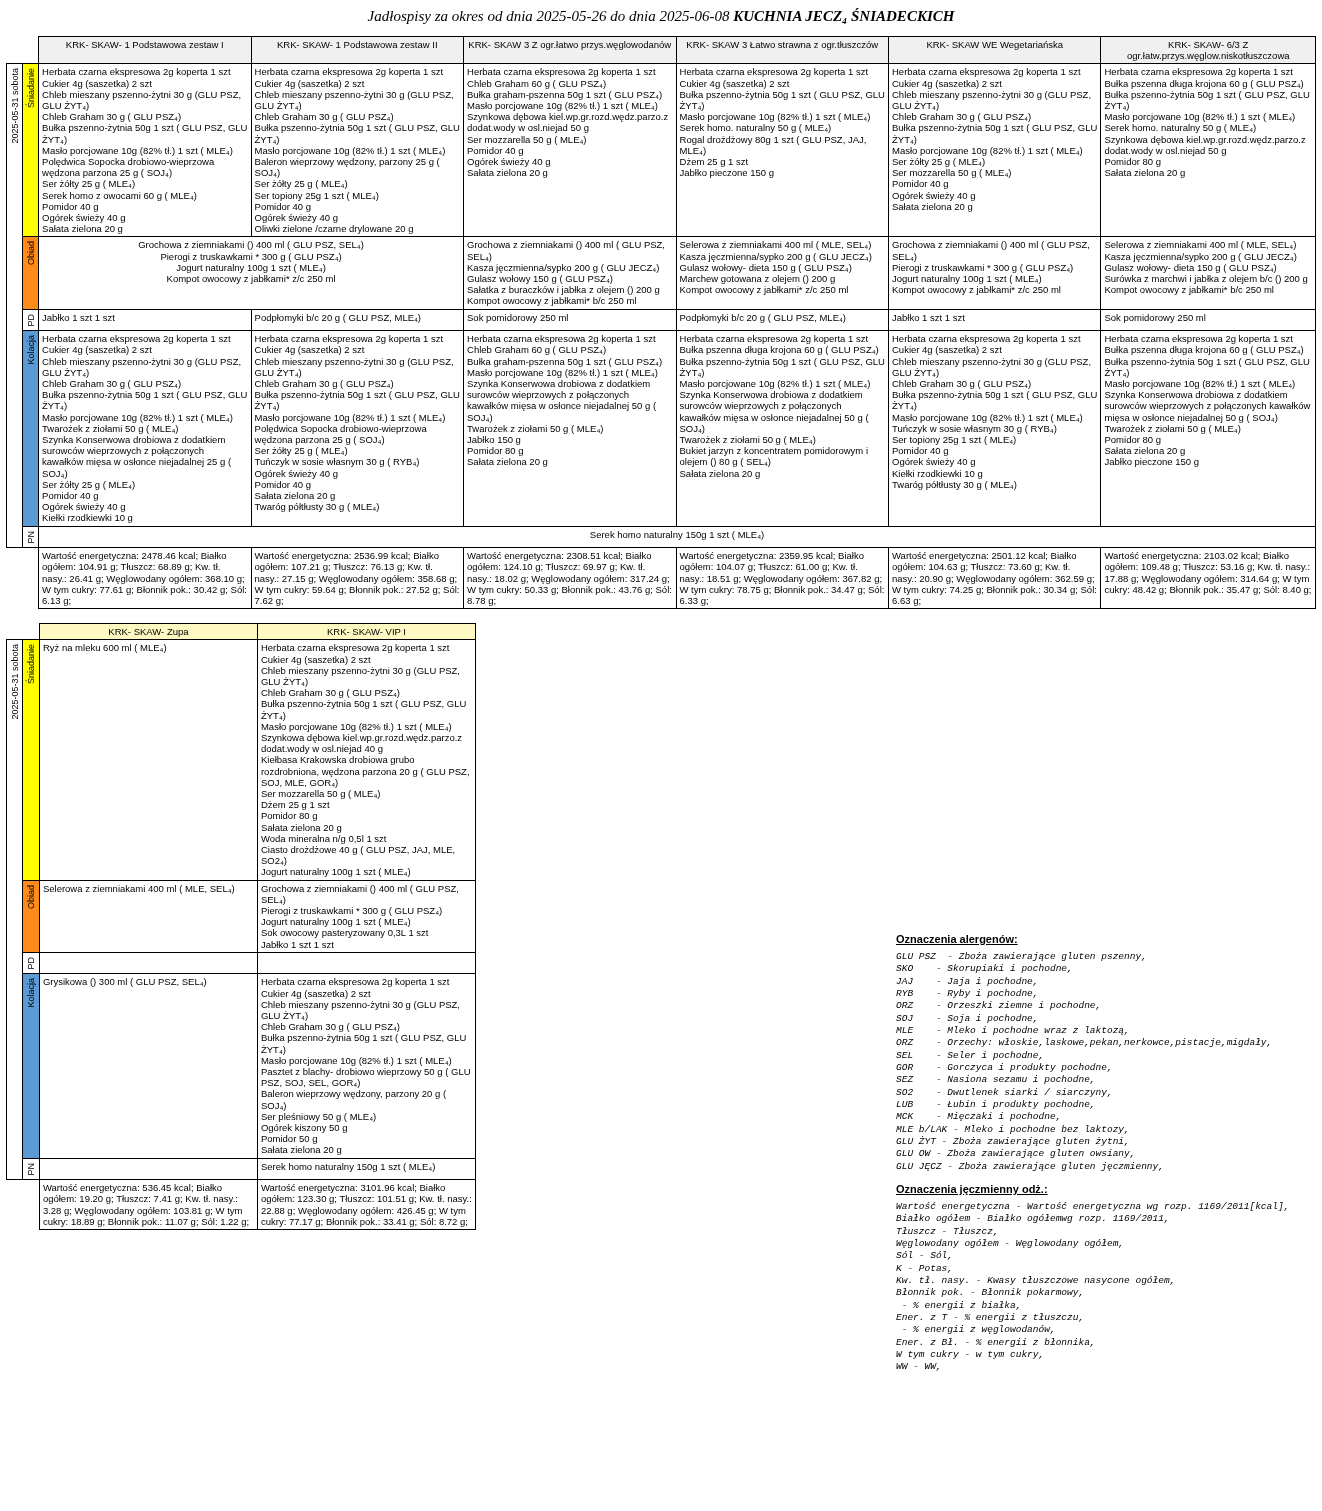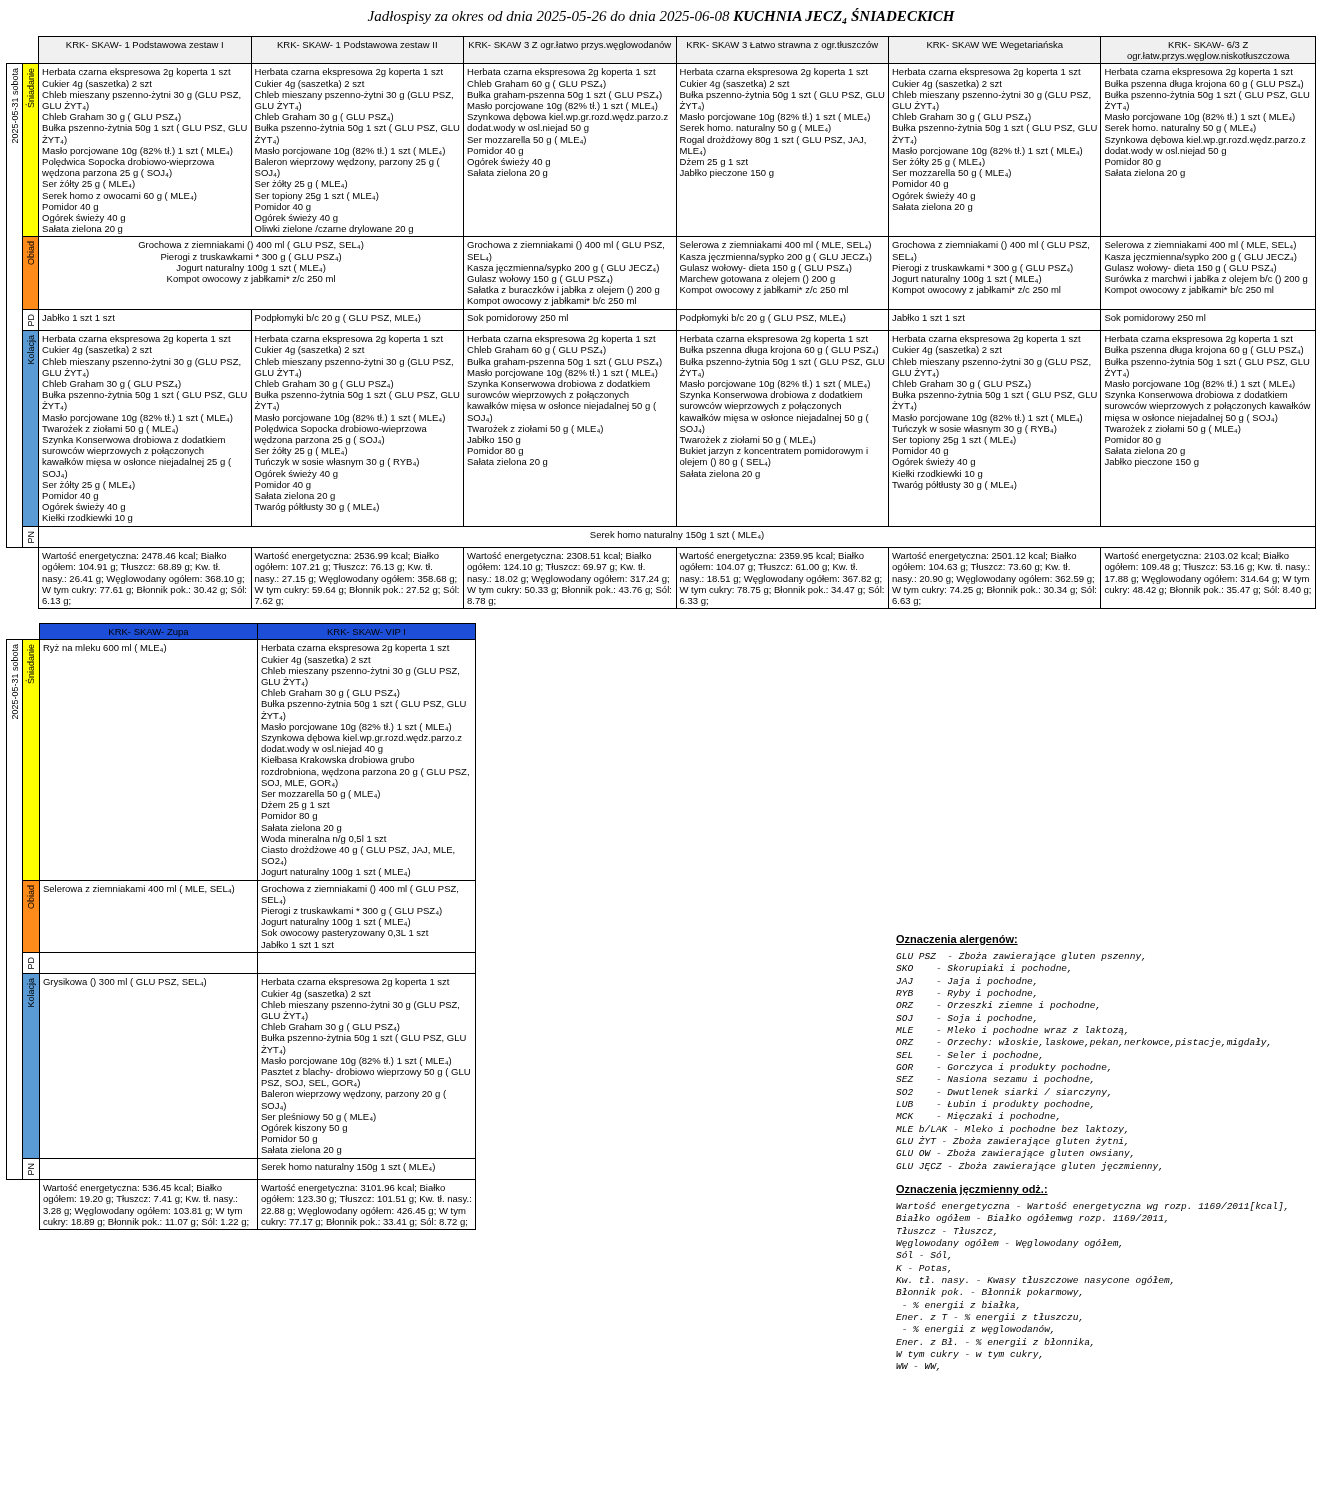--- a/index.html
+++ b/index.html
@@ -98,21 +98,21 @@
   .bottomright { flex: 1; padding-left: 420px; padding-top: 310px; }
 
   table.menu2 { border-collapse: collapse; table-layout: fixed; width: 470px; }
   table.menu2 td, table.menu2 th {
     border: 1px solid #000;
     vertical-align: top;
     padding: 2px 3px;
     font-size: 9.5px;
     line-height: 1.18;
   }
-  table.menu2 th.colhead { background: #1d4ed8; }
+  table.menu2 th.colhead { background: #fef9c3; }
   .spacer { height: 14px; }
 </style>
 </head>
 <body>
 
 <div class="page">
 
   <div class="doc-title">
     <span>Jadłospisy  za okres od dnia 2025-05-26 do dnia 2025-06-08 </span><span class="bold">KUCHNIA JECZ₄ ŚNIADECKICH</span>
   </div>

